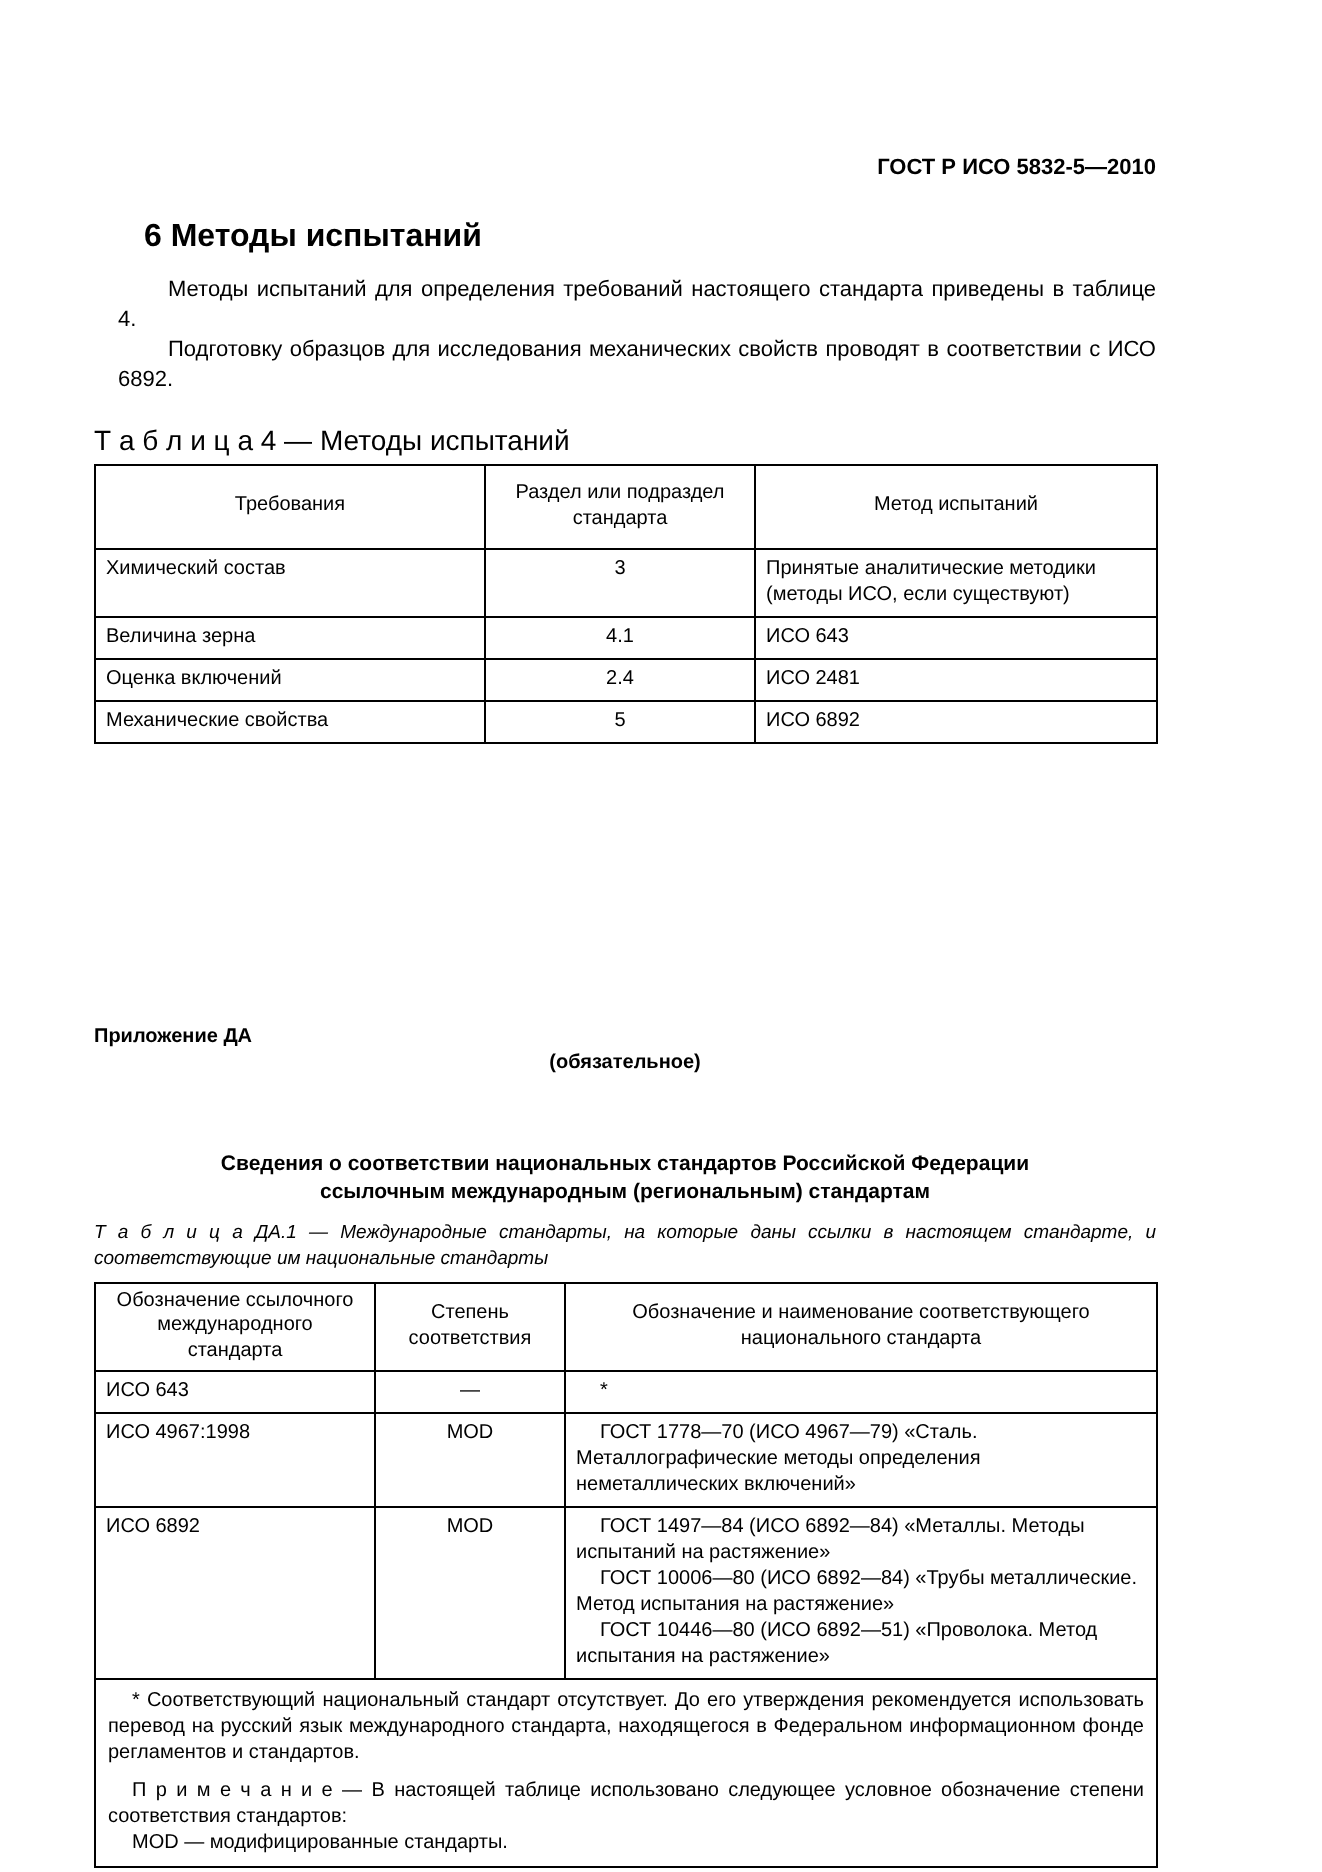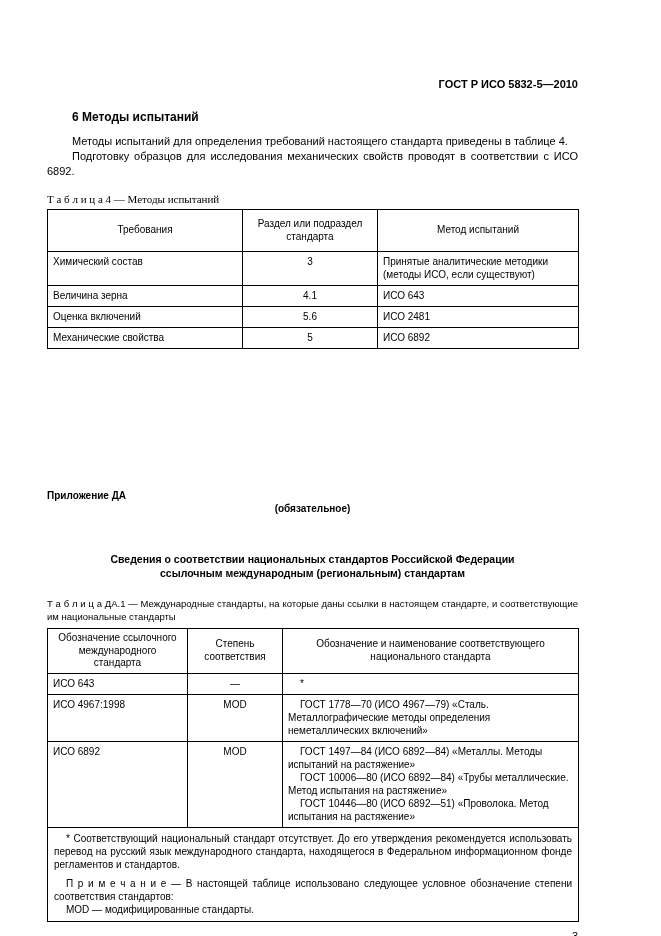--- a/index.html
+++ b/index.html
@@ -20,37 +20,36 @@
     width: 531px;
   }
   .doc-header {
     padding-top: 62px;
     text-align: right;
     font-weight: bold;
     font-size: 11px;
   }
   .section-heading {
     margin: 20px 0 0 25px;
-    font-size: 12px;
+    font-size: 16px;
     font-weight: bold;
   }
   .para {
-    margin: 10px 0 0 0;
+    margin: 10px 0 0 12px;
     font-size: 11px;
     line-height: 1.36;
     text-align: justify;
     text-indent: 25px;
   }
   .para + .para { margin-top: 0; }
   .table-caption {
     margin: 13px 0 3px 0;
-    font-size: 11px;
-    line-height: 1.3;
-    text-align: justify;
-    font-family: Liberation Serif, serif;
+    font-size: 14px;
+    line-height: 1.3;
+    text-align: justify;
   }
   table {
     border-collapse: collapse;
     width: 531px;
     font-size: 10px;
     table-layout: fixed;
   }
   th, td { border: 1px solid #000; }
   th {
     font-weight: normal;
@@ -86,24 +85,25 @@
   }
   .annex-heading {
     margin-top: 38px;
     text-align: center;
     font-weight: bold;
     font-size: 10.5px;
     line-height: 1.3;
     padding: 0 40px;
   }
   .tda-caption {
-    margin: 18px 0 4px 0;
+    margin: 8px 0 4px 0;
     font-size: 9.5px;
     line-height: 1.35;
     text-align: justify;
+    font-style: italic;
   }
   .foot-cell { padding: 4px 6px 5px 6px; }
   .footnote, .note, .note-item {
     font-size: 10px;
     line-height: 1.3;
     text-align: justify;
     text-indent: 12px;
     margin: 0;
   }
   .note { margin-top: 6px; }
@@ -146,21 +146,21 @@
         <td class="cc">3</td>
         <td>Принятые аналитические методики (методы ИСО, если существуют)</td>
       </tr>
       <tr>
         <td class="row-sm">Величина зерна</td>
         <td class="cc row-sm">4.1</td>
         <td class="row-sm">ИСО 643</td>
       </tr>
       <tr>
         <td class="row-sm">Оценка включений</td>
-        <td class="cc row-sm">5.6</td>
+        <td class="cc row-sm">2.4</td>
         <td class="row-sm">ИСО 2481</td>
       </tr>
       <tr>
         <td class="row-sm">Механические свойства</td>
         <td class="cc row-sm">5</td>
         <td class="row-sm">ИСО 6892</td>
       </tr>
     </tbody>
   </table>
 

